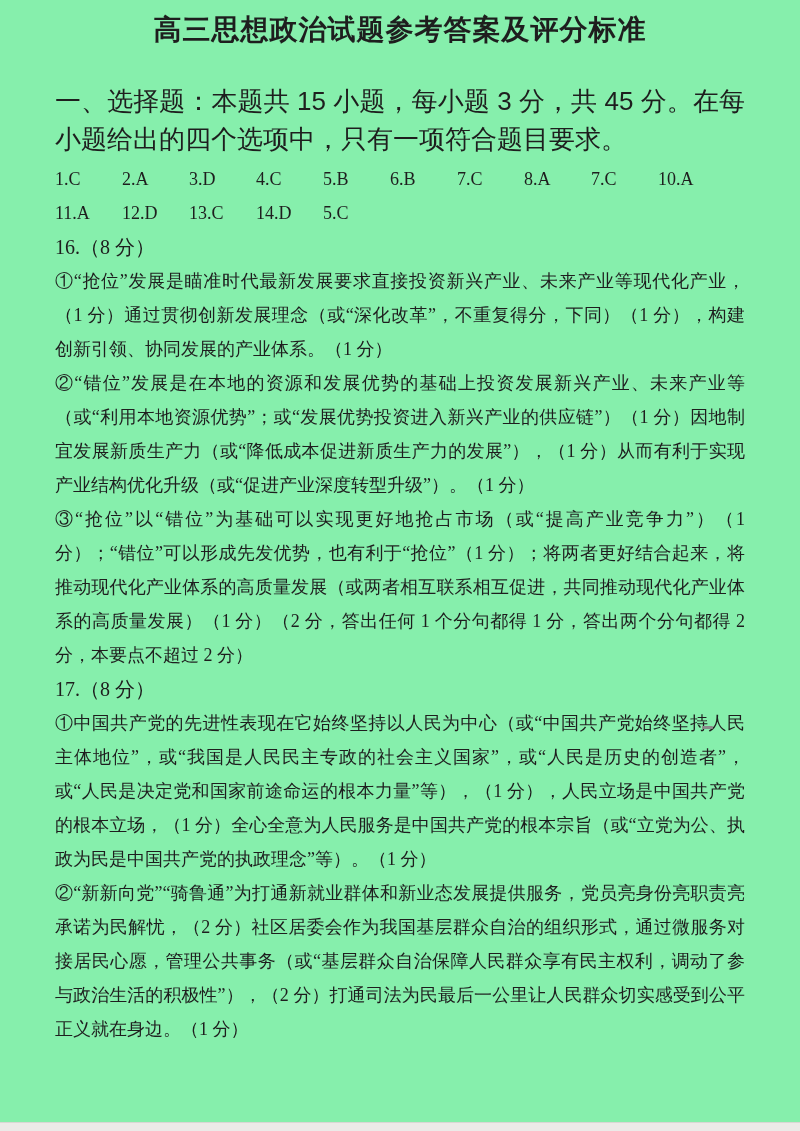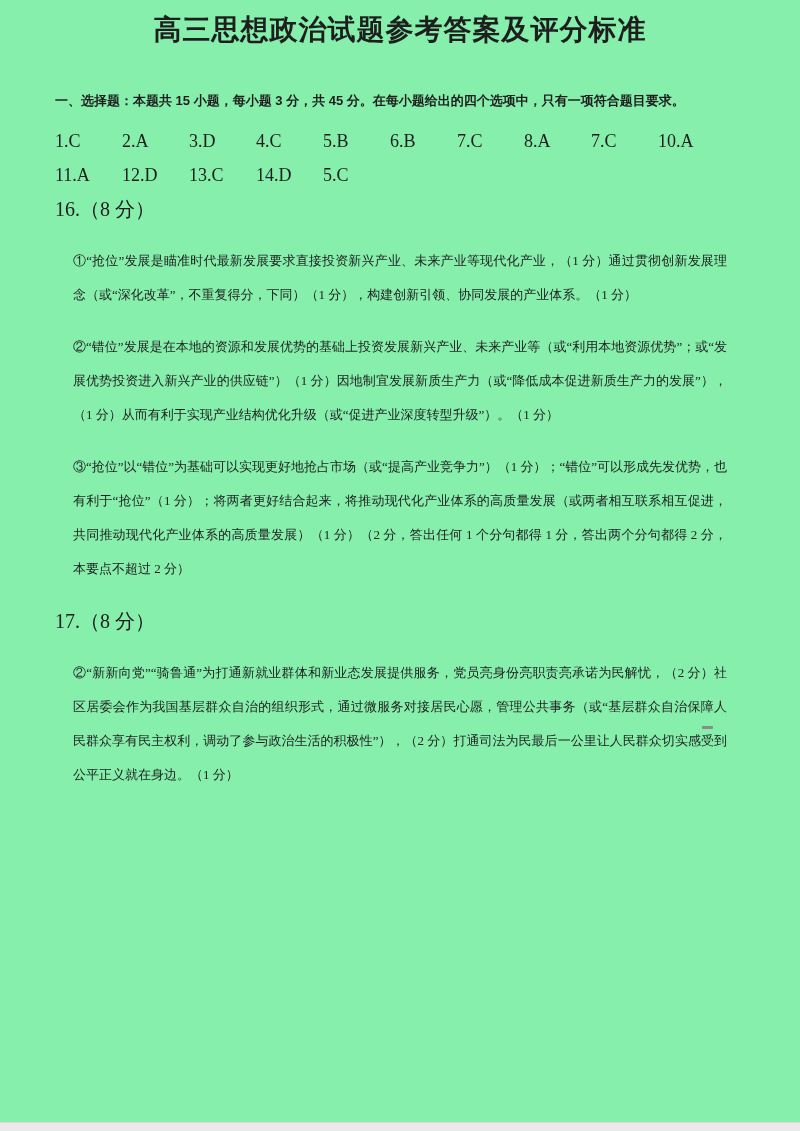--- a/index.html
+++ b/index.html
@@ -32,22 +32,22 @@
     text-align: right;
     padding-right: 126px;
     font-family: "Liberation Sans", sans-serif;
     font-size: 17px;
     font-weight: bold;
     line-height: 24px;
   }
   .sec-heading {
     margin: 0;
     font-family: "Liberation Sans", sans-serif;
-    font-size: 13px;
-    font-weight: bold;
+    font-size: 26px;
+    font-weight: normal;
     line-height: 38px;
     text-align: justify;
   }
   .sec-heading.first {
     margin-top: 32px;
   }
   .answers {
     margin-top: 4px;
     font-size: 18px;
     line-height: 34px;
@@ -62,22 +62,22 @@
   .sec-heading.second {
     margin-top: 2px;
     line-height: 36px;
   }
   .qnum {
     margin: 0;
     font-size: 20px;
     line-height: 34px;
   }
   .para {
-    margin: 18px;
-    font-size: 13px;
+    margin: 0;
+    font-size: 18px;
     line-height: 34px;
     text-align: justify;
   }
   .artifact-dash {
     position: absolute;
     left: 702px;
     top: 726px;
     width: 11px;
     height: 3px;
     background: #8a8a8a;
@@ -125,18 +125,19 @@
     </div>
   </div>
 
 
   <p class="qnum">16.（8 分）</p>
   <p class="para">①“抢位”发展是瞄准时代最新发展要求直接投资新兴产业、未来产业等现代化产业，（1 分）通过贯彻创新发展理念（或“深化改革”，不重复得分，下同）（1 分），构建创新引领、协同发展的产业体系。（1 分）</p>
   <p class="para">②“错位”发展是在本地的资源和发展优势的基础上投资发展新兴产业、未来产业等（或“利用本地资源优势”；或“发展优势投资进入新兴产业的供应链”）（1 分）因地制宜发展新质生产力（或“降低成本促进新质生产力的发展”），（1 分）从而有利于实现产业结构优化升级（或“促进产业深度转型升级”）。（1 分）</p>
   <p class="para">③“抢位”以“错位”为基础可以实现更好地抢占市场（或“提高产业竞争力”）（1 分）；“错位”可以形成先发优势，也有利于“抢位”（1 分）；将两者更好结合起来，将推动现代化产业体系的高质量发展（或两者相互联系相互促进，共同推动现代化产业体系的高质量发展）（1 分）（2 分，答出任何 1 个分句都得 1 分，答出两个分句都得 2 分，本要点不超过 2 分）</p>
 
   <p class="qnum">17.（8 分）</p>
+  <p class="para">①中国共产党的先进性表现在它始终坚持以人民为中心（或“中国共产党始终坚持人民主体地位”，或“我国是人民民主专政的社会主义国家”，或“人民是历史的创造者”，或“人民是决定党和国家前途命运的根本力量”等），（1 分），人民立场是中国共产党的根本立场，（1 分）全心全意为人民服务是中国共产党的根本宗旨（或“立党为公、执政为民是中国共产党的执政理念”等）。（1 分）</p>
   <p class="para">②“新新向党”“骑鲁通”为打通新就业群体和新业态发展提供服务，党员亮身份亮职责亮承诺为民解忧，（2 分）社区居委会作为我国基层群众自治的组织形式，通过微服务对接居民心愿，管理公共事务（或“基层群众自治保障人民群众享有民主权利，调动了参与政治生活的积极性”），（2 分）打通司法为民最后一公里让人民群众切实感受到公平正义就在身边。（1 分）</p>
 
   <div class="artifact-dash"></div>
   <div class="scan-band"></div>
 
 </div>
 
 </body></html>

